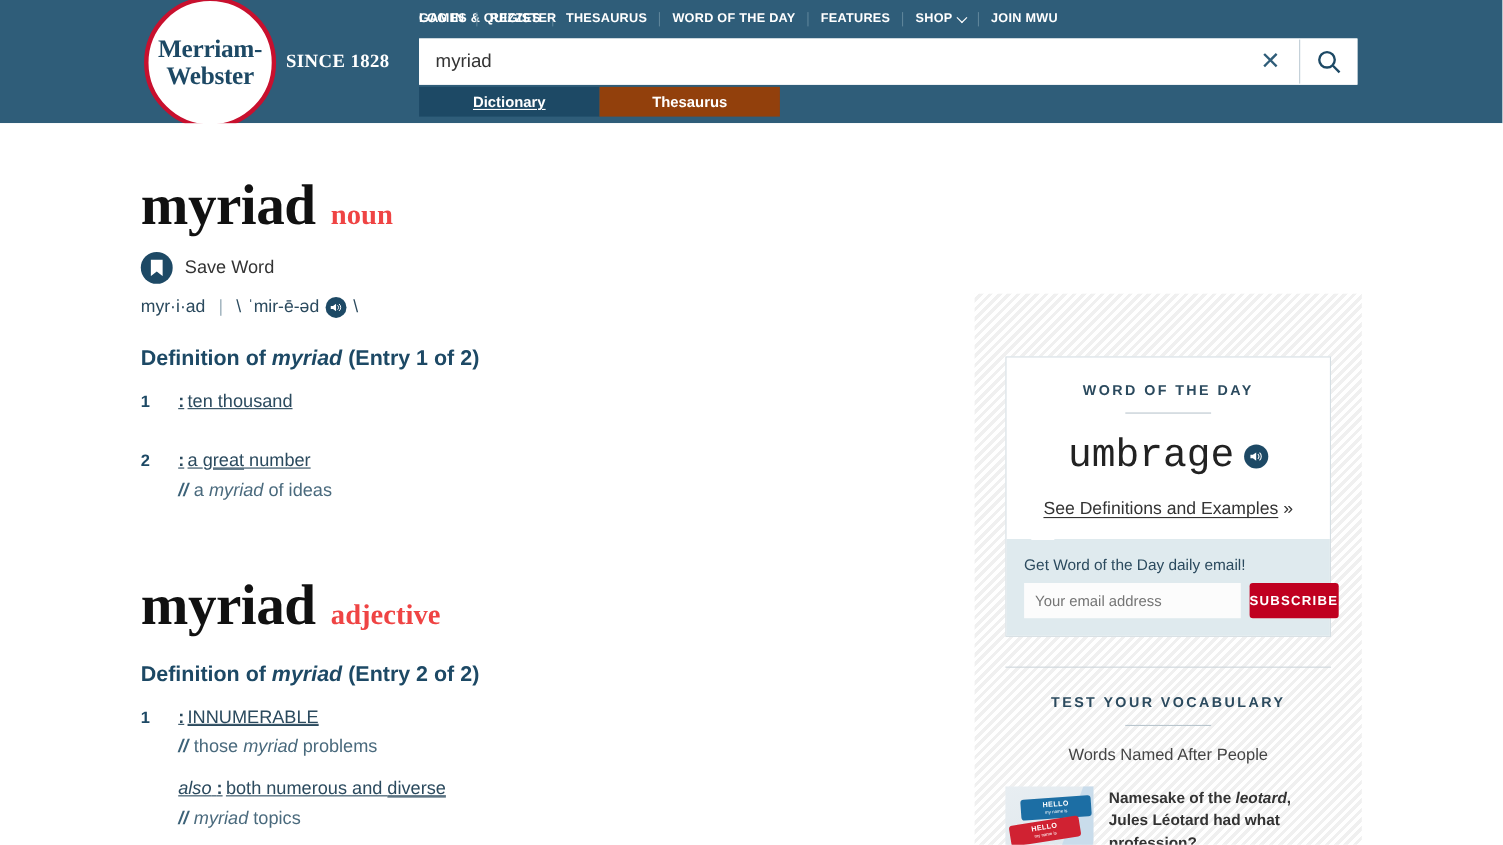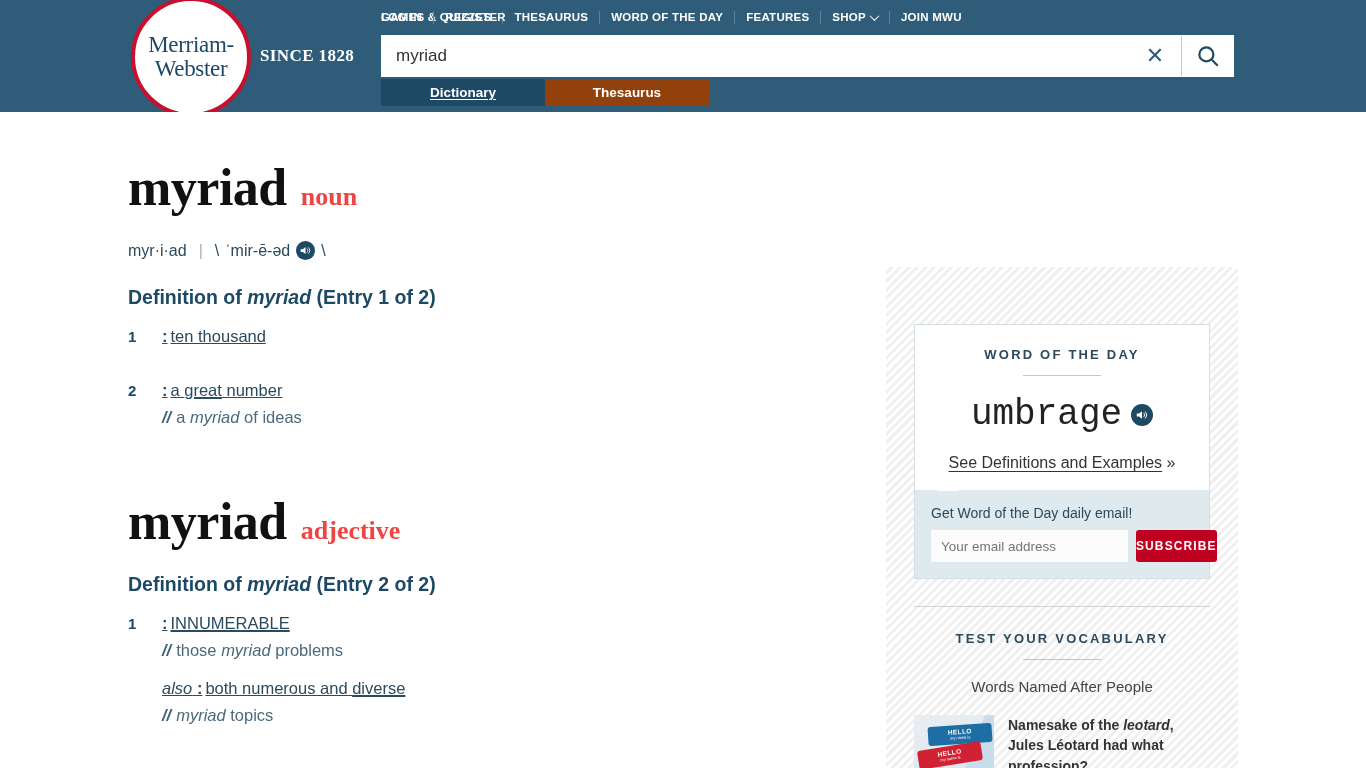--- a/index.html
+++ b/index.html
@@ -28,21 +28,21 @@
     border: 4px solid #c8102e;
     display: flex; flex-direction: column;
     align-items: center; justify-content: center;
     line-height: 1.02;
     margin-top: -2px;
   }
   .logo-circle span {
     font-family: "Liberation Serif", serif;
     font-size: 23px;
     color: #1d4965;
-    font-weight: 400;
+    font-weight: 700;
     letter-spacing: -0.3px;
   }
   .since {
     position: absolute; left: 260px; top: 46px;
     font-family: "Liberation Serif", serif;
     font-weight: bold;
     font-size: 17px;
     color: #ffffff;
     letter-spacing: 0.4px;
   }
@@ -158,21 +158,21 @@
     margin-top: 12px; cursor: pointer;
   }
   .save-icon {
     width: 29px; height: 29px; border-radius: 50%;
     background: #1d4965;
     display: flex; align-items: center; justify-content: center;
   }
   .saveword-label { font-size: 16.5px; color: #333333; }
 
   .pron {
-    margin-top: 24px;
+    margin-top: 12px;
     font-size: 16px;
     color: #2b4a5e;
     display: flex; align-items: center; gap: 0px;
   }
   .pron .syll { color: #2b4a5e; }
   .pron .bar { color: #9fb2bd; margin: 0 12px; }
   .pron .resp { color: #2b4a5e; }
   .audio-icon {
     display: inline-flex; align-items: center; justify-content: center;
     width: 19px; height: 19px; border-radius: 50%;
@@ -417,20 +417,28 @@
 
 <div class="page">
 
   <div class="entry-col">
 
     <div class="headword-row">
       <div class="headword">myriad</div>
       <div class="pos">noun</div>
     </div>
 
+    <div class="saveword">
+      <span class="save-icon">
+        <svg width="13" height="15" viewBox="0 0 12 14">
+            <path d="M1 0h10v14l-5-4-5 4z" fill="#ffffff"></path>
+          </svg>
+      </span>
+      <span class="saveword-label">Save Word</span>
+    </div>
 
     <div class="pron">
       <span class="syll">myr·i·ad</span>
       <span class="bar">|</span>
       <span class="resp">\</span>
       <span class="resp" style="margin-left:6px">ˈmir-ē-əd</span>
       <span class="audio-icon">
         <svg width="11" height="11" viewBox="0 0 16 16" fill="#ffffff">
           <path d="M1 6v4h3l4 3V3L4 6H1z"></path>
             <path d="M10 5.2a3.6 3.6 0 010 5.6" stroke="#fff" stroke-width="1.3" fill="none"></path>

